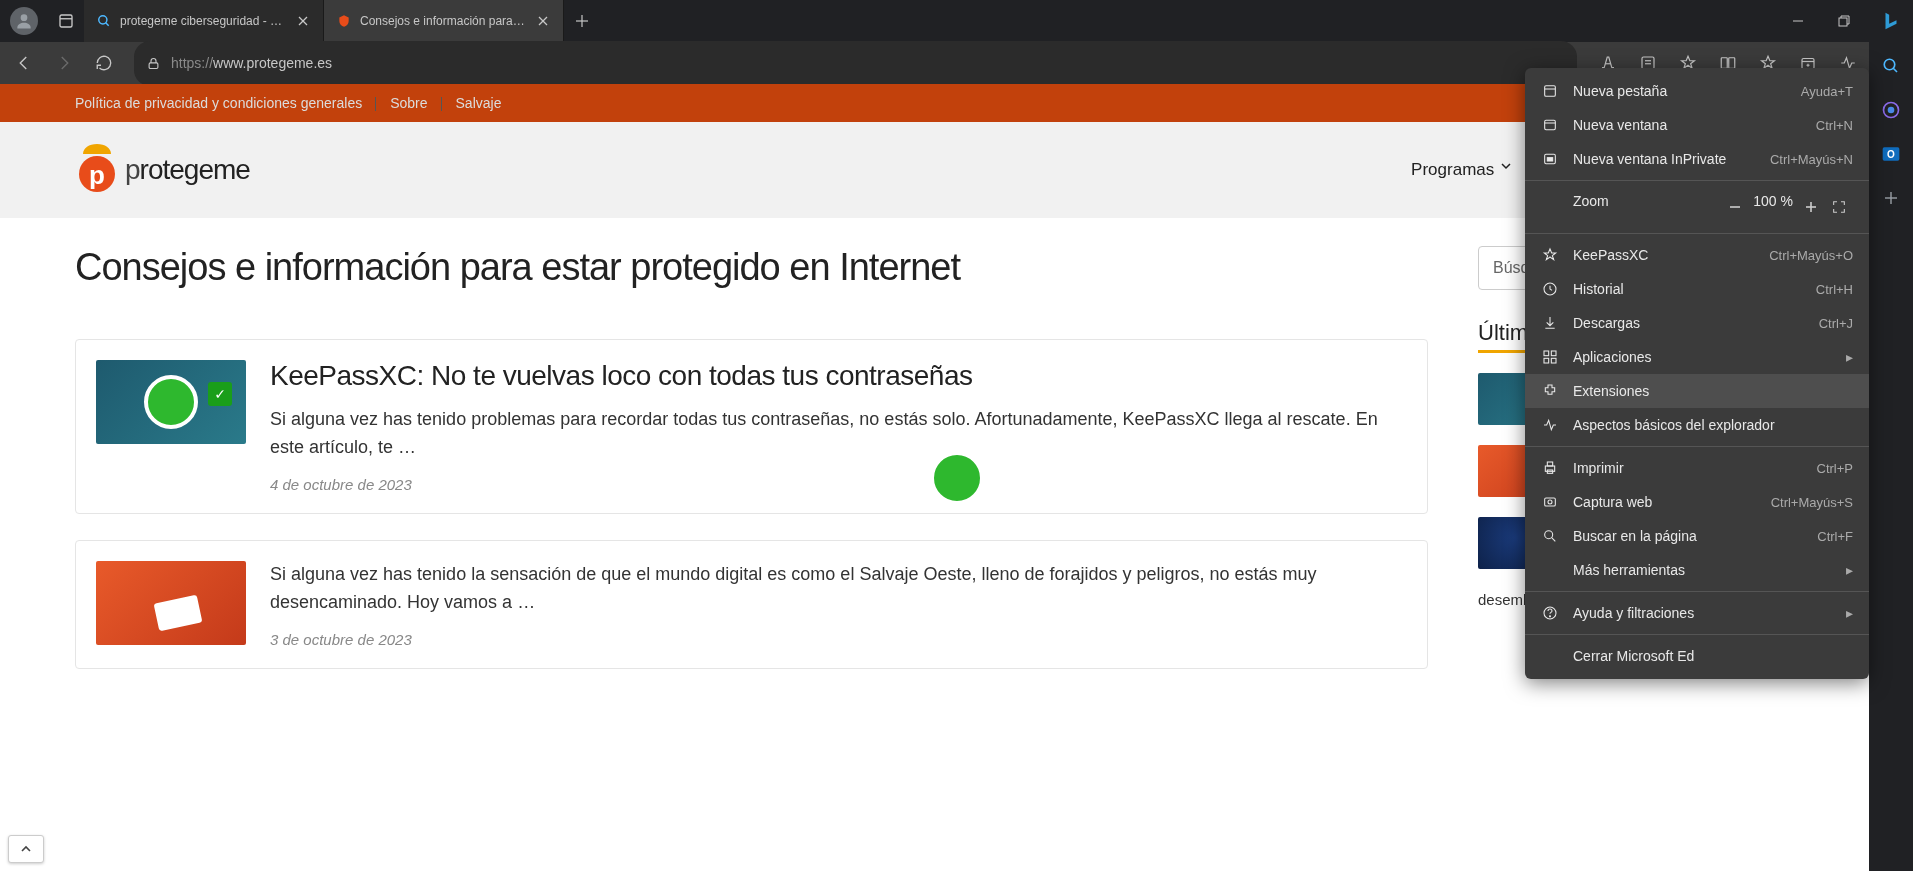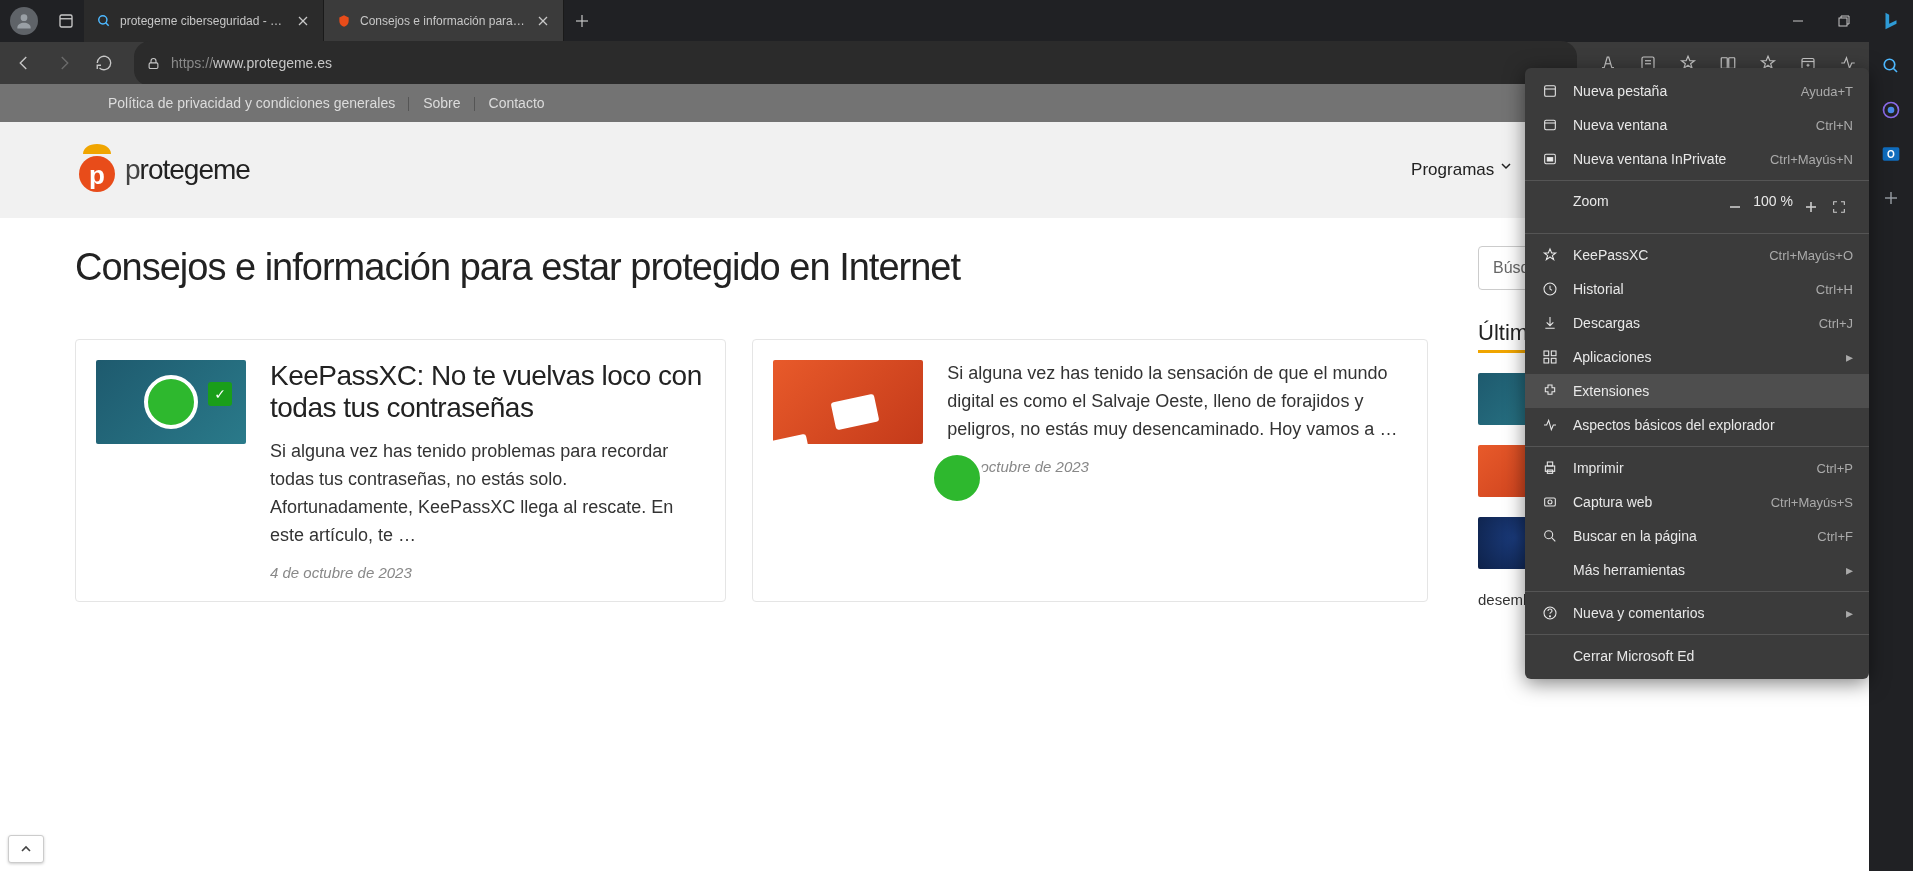--- a/index.html
+++ b/index.html
@@ -20,34 +20,34 @@
 .toolbar{height:42px;background:#3b3b3b;display:flex;align-items:center;padding:0 6px;gap:4px}
 .nav-btn{width:36px;height:36px;display:flex;align-items:center;justify-content:center;color:#c7c7c7;border-radius:4px}
 .nav-btn.disabled{color:#6b6b6b}
 .addressbar{flex:1;height:45px;background:#2b2b2b;border-radius:16px;display:flex;align-items:center;padding:0 12px;gap:10px;color:#c7c7c7;margin:0 8px}
 .addressbar .url{font-size:14px;color:#c7c7c7}
 .addressbar .url .proto{color:#8a8a8a}
 .toolbar-icons{display:flex;gap:2px}
 .toolbar-icon{width:38px;height:36px;display:flex;align-items:center;justify-content:center;color:#c7c7c7;border-radius:4px}
 .toolbar-icon.hl{background:#4a4a4a}
 .content{position:relative;width:100%;height:787px;background:#fff}
-.topbar-site{height:38px;background:#737373;display:flex;align-items:center;padding-left:108px;gap:28px;color:#dcdcdc;font-size:14px}
+.topbar-site{height:38px;background:#c2410c;display:flex;align-items:center;padding-left:75px;gap:28px;color:#dcdcdc;font-size:14px}
 .topbar-site span{position:relative}
 .topbar-site span:not(:last-child)::after{content:"";position:absolute;right:-14px;top:2px;height:14px;width:1px;background:#555}
 .sitehdr{height:96px;background:#f1f1f1;display:flex;align-items:center;padding:0 75px}
 .logo{display:flex;align-items:center;gap:6px}
 .logo-mark{width:44px;height:52px;position:relative}
 .logo-text{font-size:28px;color:#444;letter-spacing:-1px}
 .logo-text b{color:#222;font-weight:500}
 .sitenav{margin-left:auto;display:flex;gap:40px;font-size:17px;color:#222}
 .sitenav-item{display:flex;gap:6px;cursor:pointer}
 .page-body{padding:28px 75px;display:flex;gap:50px}
 .main-col{flex:1}
 .page-title{font-size:38px;font-weight:500;color:#222;font-family:Arial,sans-serif;letter-spacing:-1px}
-.articles{margin-top:50px;display:flex;flex-direction:row;gap:26px}
+.articles{margin-top:50px;display:flex;flex-direction:column;gap:26px}
 .article{border:1px solid #e5e5e5;border-radius:4px;padding:20px;display:flex;gap:24px}
 .article-thumb{width:150px;height:84px;background:#2a7a8a;flex-shrink:0;border-radius:2px;position:relative;overflow:hidden}
 .article-body{flex:1}
 .article-title{font-size:28px;font-weight:500;color:#222;letter-spacing:-0.5px;margin-bottom:14px}
 .article-excerpt{font-size:18px;color:#333;line-height:1.55;margin-bottom:14px}
 .article-date{font-size:15px;color:#888;font-style:italic}
 .sidebar-col{width:360px}
 .searchbox{border:1px solid #ccc;border-radius:4px;padding:12px 14px;font-size:16px;color:#666;margin-bottom:30px}
 .side-heading{font-size:22px;font-weight:500;color:#222;border-bottom:3px solid #f0a500;display:inline-block;padding-bottom:4px;margin-bottom:20px}
 .side-item{margin-bottom:20px}
@@ -228,21 +228,21 @@
           <circle cx="19" cy="12" r="1.6"></circle>
         </svg>
       </div>
   </div>
 </div>
 
 <div class="content">
   <div class="topbar-site">
     <span>Política de privacidad y condiciones generales</span>
     <span>Sobre</span>
-    <span>Contacto</span>
+    <span>Salvaje</span>
   </div>
   <div class="sitehdr">
     <div class="logo">
       <div class="logo-mark">
         <svg width="44" height="52" viewBox="0 0 44 52">
             <path fill="#f0a500" d="M22 0c8 0 14 4 14 10H8C8 4 14 0 22 0z"></path>
             <circle cx="22" cy="30" r="18" fill="#e84c1a"></circle>
             <text x="22" y="40" font-size="26" fill="#fff" text-anchor="middle" font-weight="bold">p</text>
           </svg>
       </div>
@@ -500,21 +500,21 @@
   </div>
   <div class="menu-sep"></div>
   <div class="menu-item">
     <span class="menu-icon">
         <svg width="16" height="16" viewBox="0 0 24 24" fill="none" stroke="currentColor" stroke-width="1.6">
           <circle cx="12" cy="12" r="9"></circle>
           <path d="M9 9a3 3 0 0 1 6 0c0 2-3 2-3 4"></path>
           <circle cx="12" cy="17" r="0.8" fill="currentColor"></circle>
         </svg>
       </span>
-    <span class="menu-label">Nueva y comentarios</span>
+    <span class="menu-label">Ayuda y filtraciones</span>
     <span class="chevron-r">▸</span>
   </div>
   <div class="menu-sep"></div>
   <div class="menu-item">
     <span class="menu-icon"></span>
     <span class="menu-label">Cerrar Microsoft Ed</span>
   </div>
 </div>
 
 </body></html>

